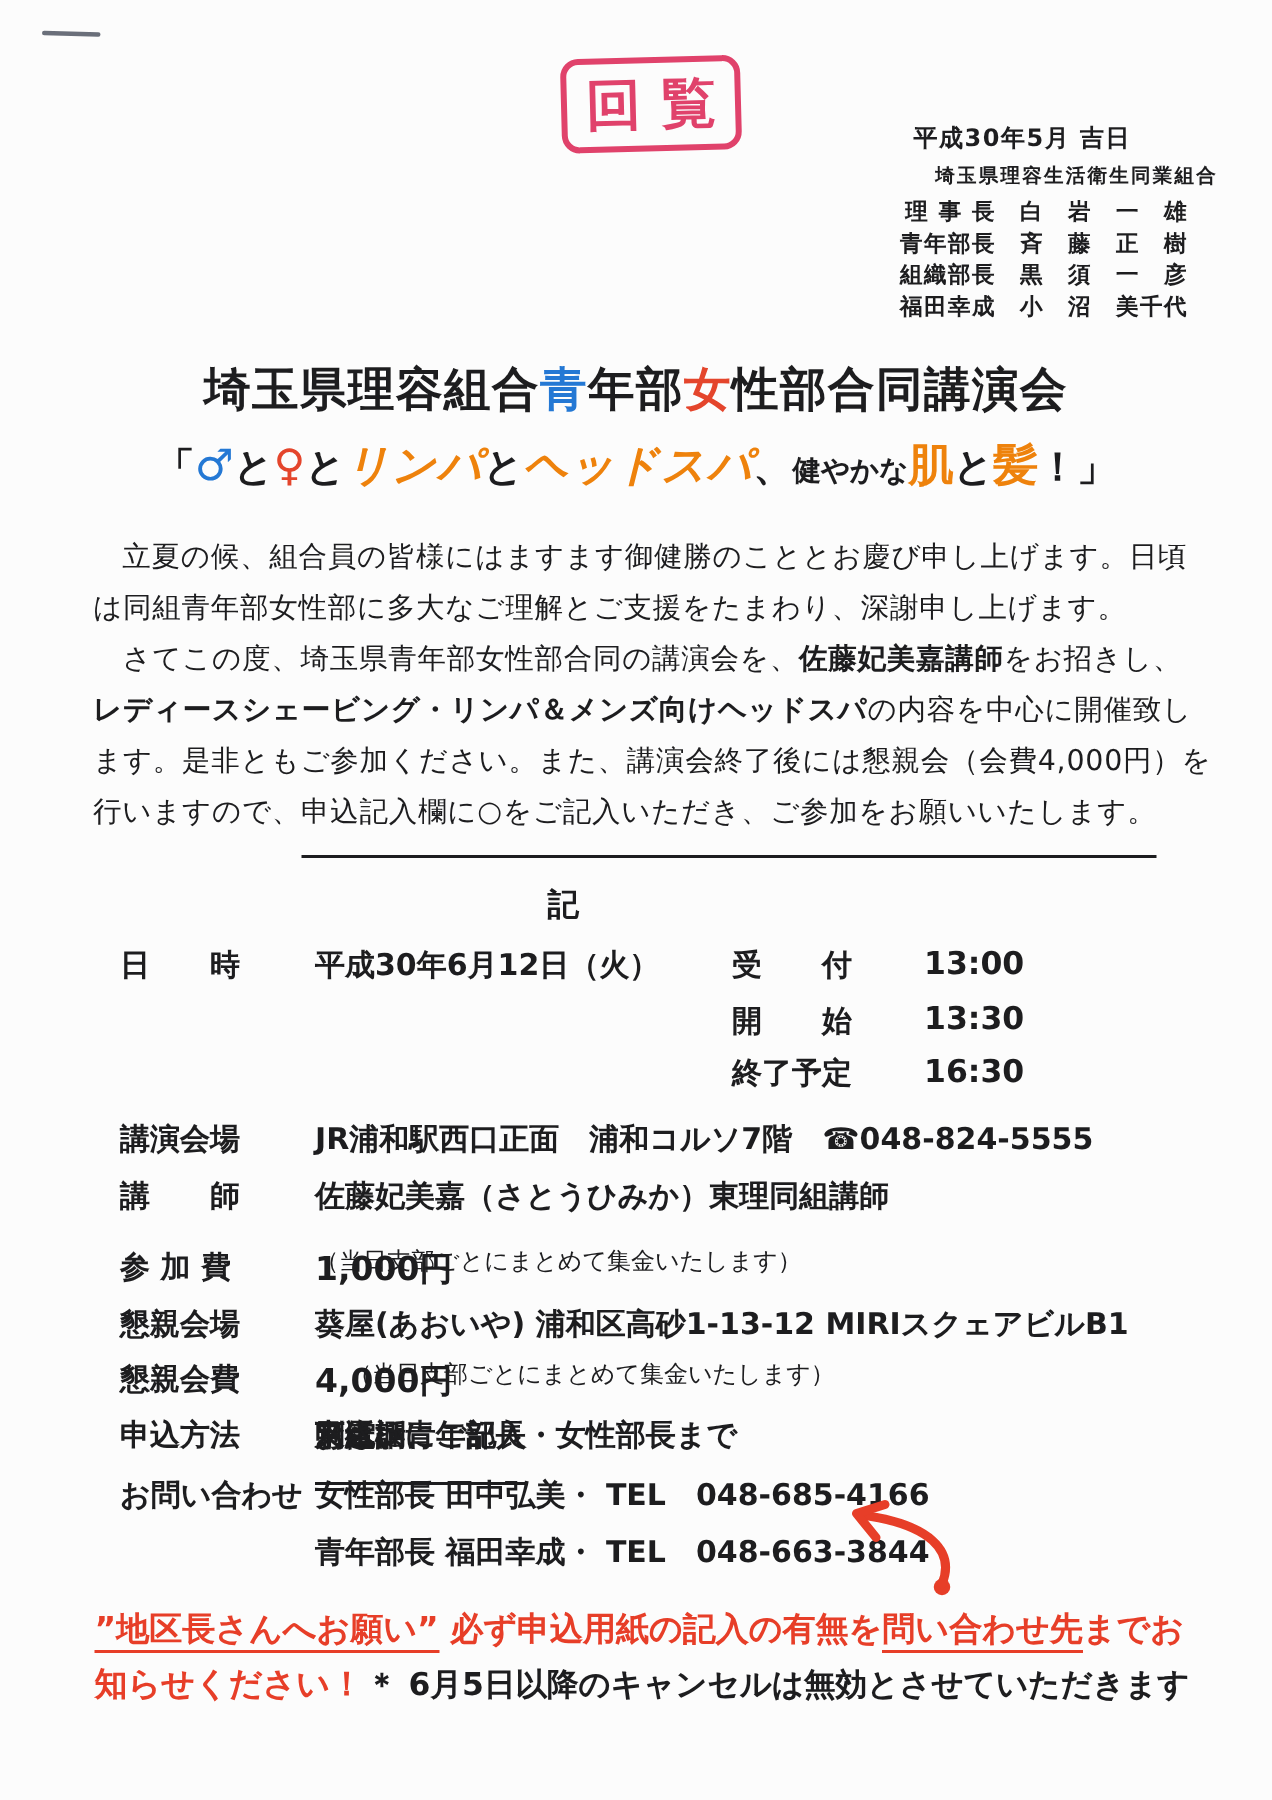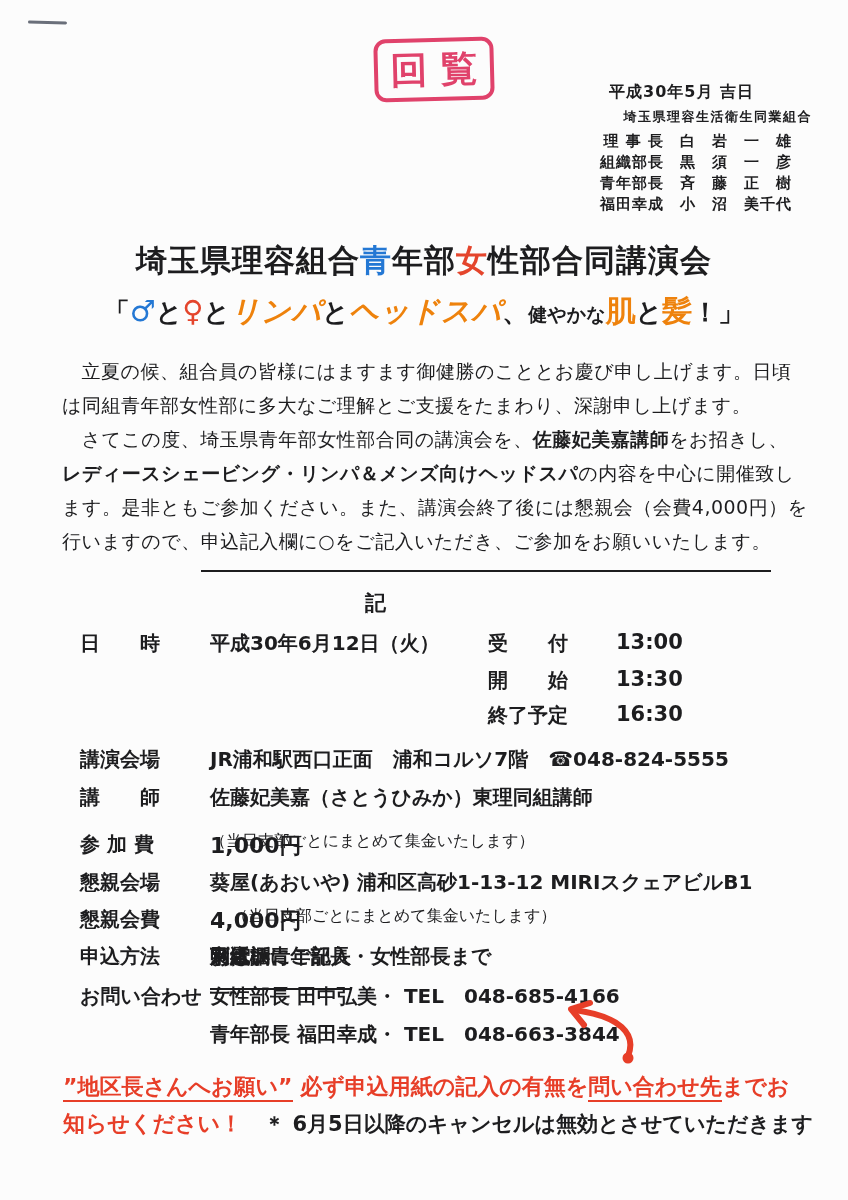--- a/index.html
+++ b/index.html
@@ -54,41 +54,41 @@
   .row span{position:absolute; white-space:nowrap;}
   .lbl{left:80px;} .val{left:210px;}
   .sch-name{left:488px;} .sch-time{left:616px; font-size:21px;}
   .amount{left:210px; font-size:22px; font-weight:700;}
   .note{font-size:16px; font-weight:500;}
   .ki{left:365px; top:591px; font-size:21px; font-weight:700;}
 
   
   .fred{color:var(--footer_red); font-weight:700; font-size:22px;}
   .u-red{border-bottom:2.5px solid currentColor; padding-bottom:1px;}
-  .cancel{color:var(--ink); font-weight:700; font-size:21px; margin-left:22px;}
+  .cancel{color:var(--ink); font-weight:700; font-size:21px; margin-left:2px;}
 
   .arrow-wrap{position:absolute; left:540px; top:996px; width:105px; height:76px;}
 </style>
 </head>
 <body>
 
 <div class="page">
 
   <div class="artifact"></div>
 
   <div class="stamp">
     <span>回覧</span>
   </div>
 
   <div class="letterhead">
     <div class="lh-date">平成30年5月 吉日</div>
     <div class="lh-org">埼玉県理容生活衛生同業組合</div>
     <div class="lh-officer">理 事 長　白　岩　一　雄</div>
+    <div class="lh-officer">青年部長　斉　藤　正　樹</div>
     <div class="lh-officer">組織部長　黒　須　一　彦</div>
-    <div class="lh-officer">青年部長　斉　藤　正　樹</div>
     <div class="lh-officer">福田幸成　小　沼　美千代</div>
   </div>
 
   <div class="abs subtitle">
     <span>「</span><span class="sym-male">♂</span><span>と</span><span class="sym-female">♀</span><span>と</span><span class="oword">リンパ</span><span>と</span><span class="oword">ヘッドスパ</span><span>、</span><span class="small-bk">健やかな</span><span class="ochar">肌</span><span>と</span><span class="ochar">髪</span><span>！」</span>
   </div>
 
   <div class="abs main-title">
     <span>埼玉県理容組合</span><span class="blue">青</span><span>年部</span><span class="redc">女</span><span>性部合同講演会</span>
   </div>

